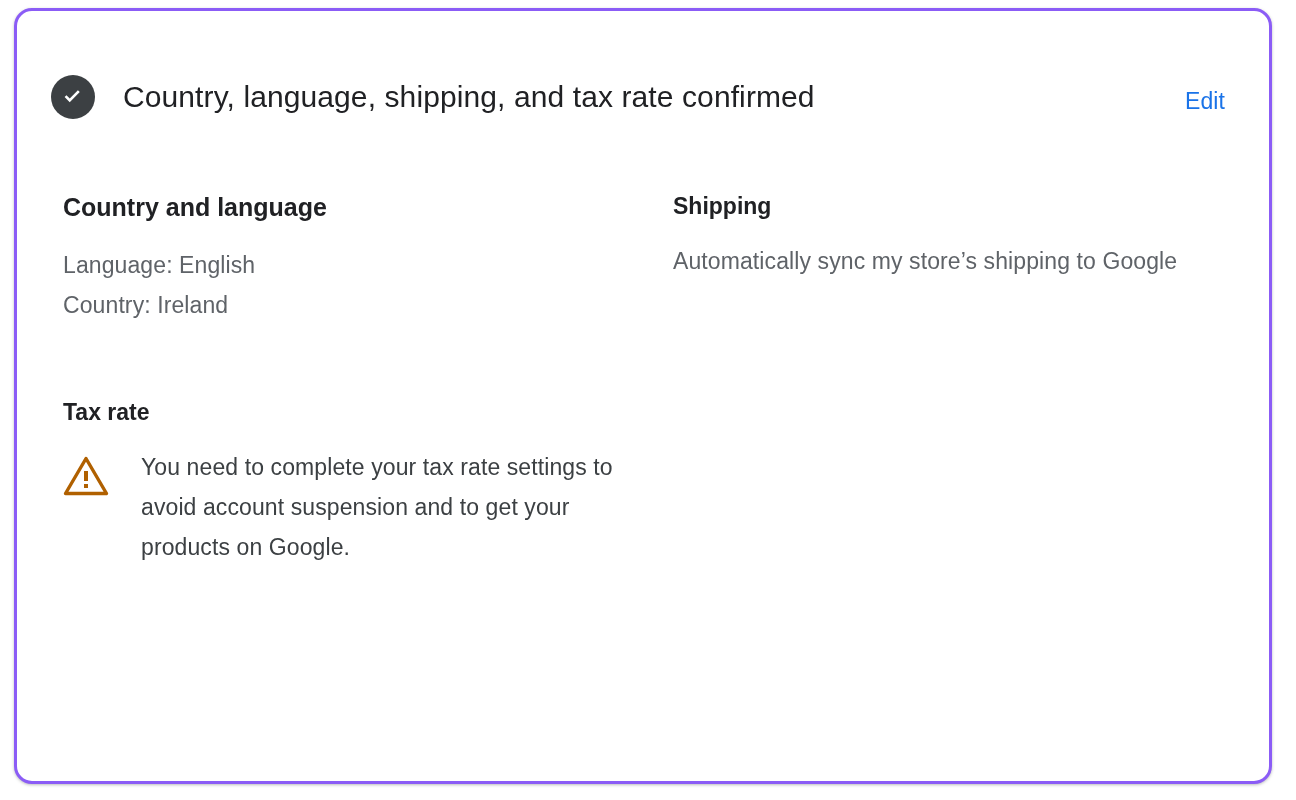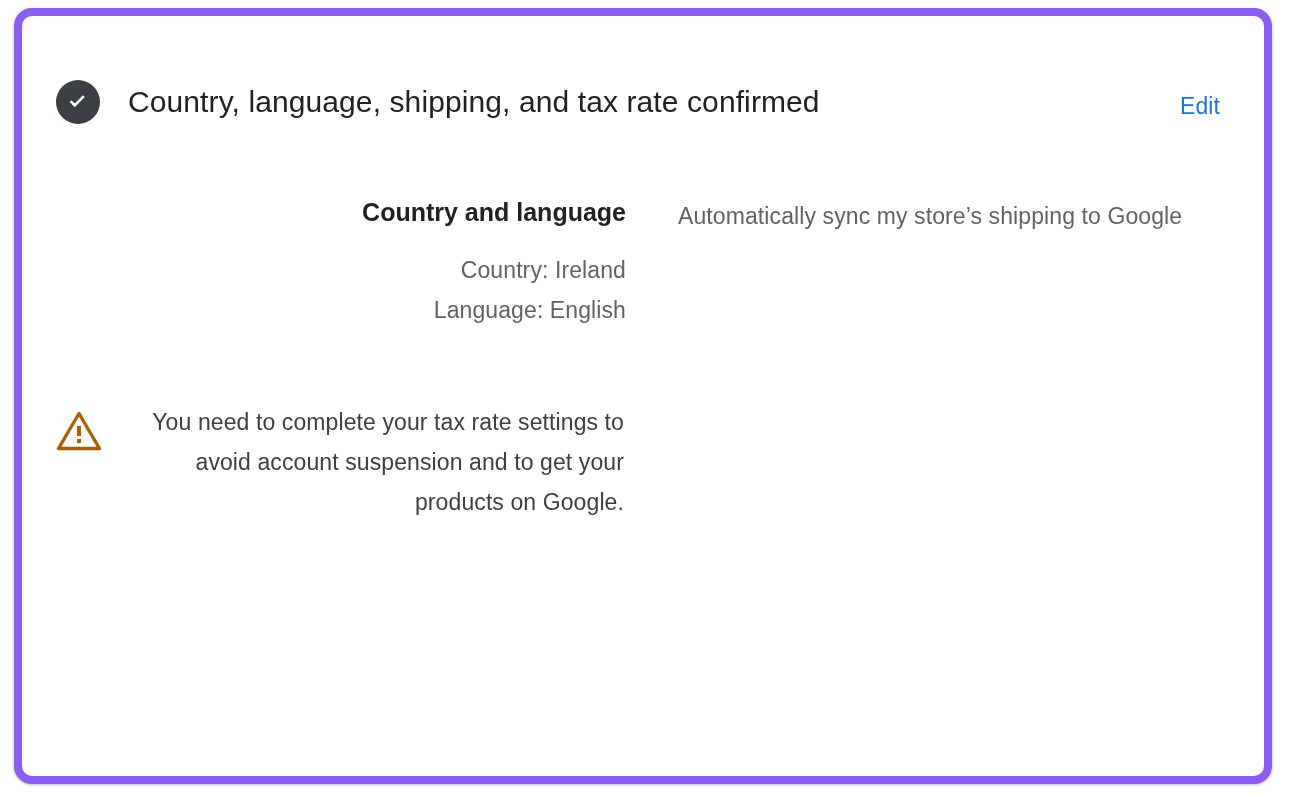--- a/index.html
+++ b/index.html
@@ -22,21 +22,21 @@
 
   
   .card {
     position: absolute;
     left: 14px;
     top: 8px;
     width: 1258px;
     height: 776px;
     box-sizing: border-box;
     background: #ffffff;
-    border: 8px solid #8b5cf6;
+    border: 3px solid #8b5cf6;
     border-radius: 18px;
     box-shadow: 0 1px 3px rgba(60,64,67,0.35);
   }
 
   
   .card-header {
     position: absolute;
     left: 0;
     top: 0;
     right: 0;
@@ -88,24 +88,23 @@
   .body {
     position: absolute;
     left: 34px;
     top: 180px;
     right: 40px;
     bottom: 20px;
   }
 
   .col-left {
     position: absolute;
-    left: 0;
+    left: 12px;
     top: 0;
     width: 570px;
-    text-align: right;
   }
 
   .col-right {
     position: absolute;
     left: 622px;
     top: 0;
     width: 560px;
   }
 
   .section-heading {
@@ -176,43 +175,45 @@
 
       <div class="edit-link">Edit</div>
     </div>
 
     <div class="body">
 
       <div class="col-left">
 
         <div>
           <div class="section-heading">Country and language</div>
+          <div class="section-body tight">Language: English</div>
           <div class="section-body tight">Country: Ireland</div>
-          <div class="section-body tight">Language: English</div>
         </div>
 
         <div class="block-gap"></div>
 
         <div>
+          <div class="section-heading smaller">Tax rate</div>
 
           <div class="warning-row">
             <span class="warning-icon">
               <svg width="46" height="42" viewBox="0 0 46 42" aria-hidden="true">
                 <path d="M23 3.5 43.5 38.5 H2.5 Z" fill="none" stroke="#b06000" stroke-width="3.4" stroke-linejoin="round"></path>
                 <rect x="21" y="16" width="4" height="10" fill="#b06000"></rect>
                 <rect x="21" y="29" width="4" height="4" fill="#b06000"></rect>
               </svg>
             </span>
             <span class="warning-text">You need to complete your tax rate settings to avoid account suspension and to get your products on Google.</span>
           </div>
         </div>
 
       </div>
 
       <div class="col-right">
         <div>
+          <div class="section-heading smaller">Shipping</div>
           <div class="section-body">Automatically sync my store’s shipping to Google</div>
         </div>
       </div>
 
     </div>
   </div>
 </div>
 
 </body></html>

